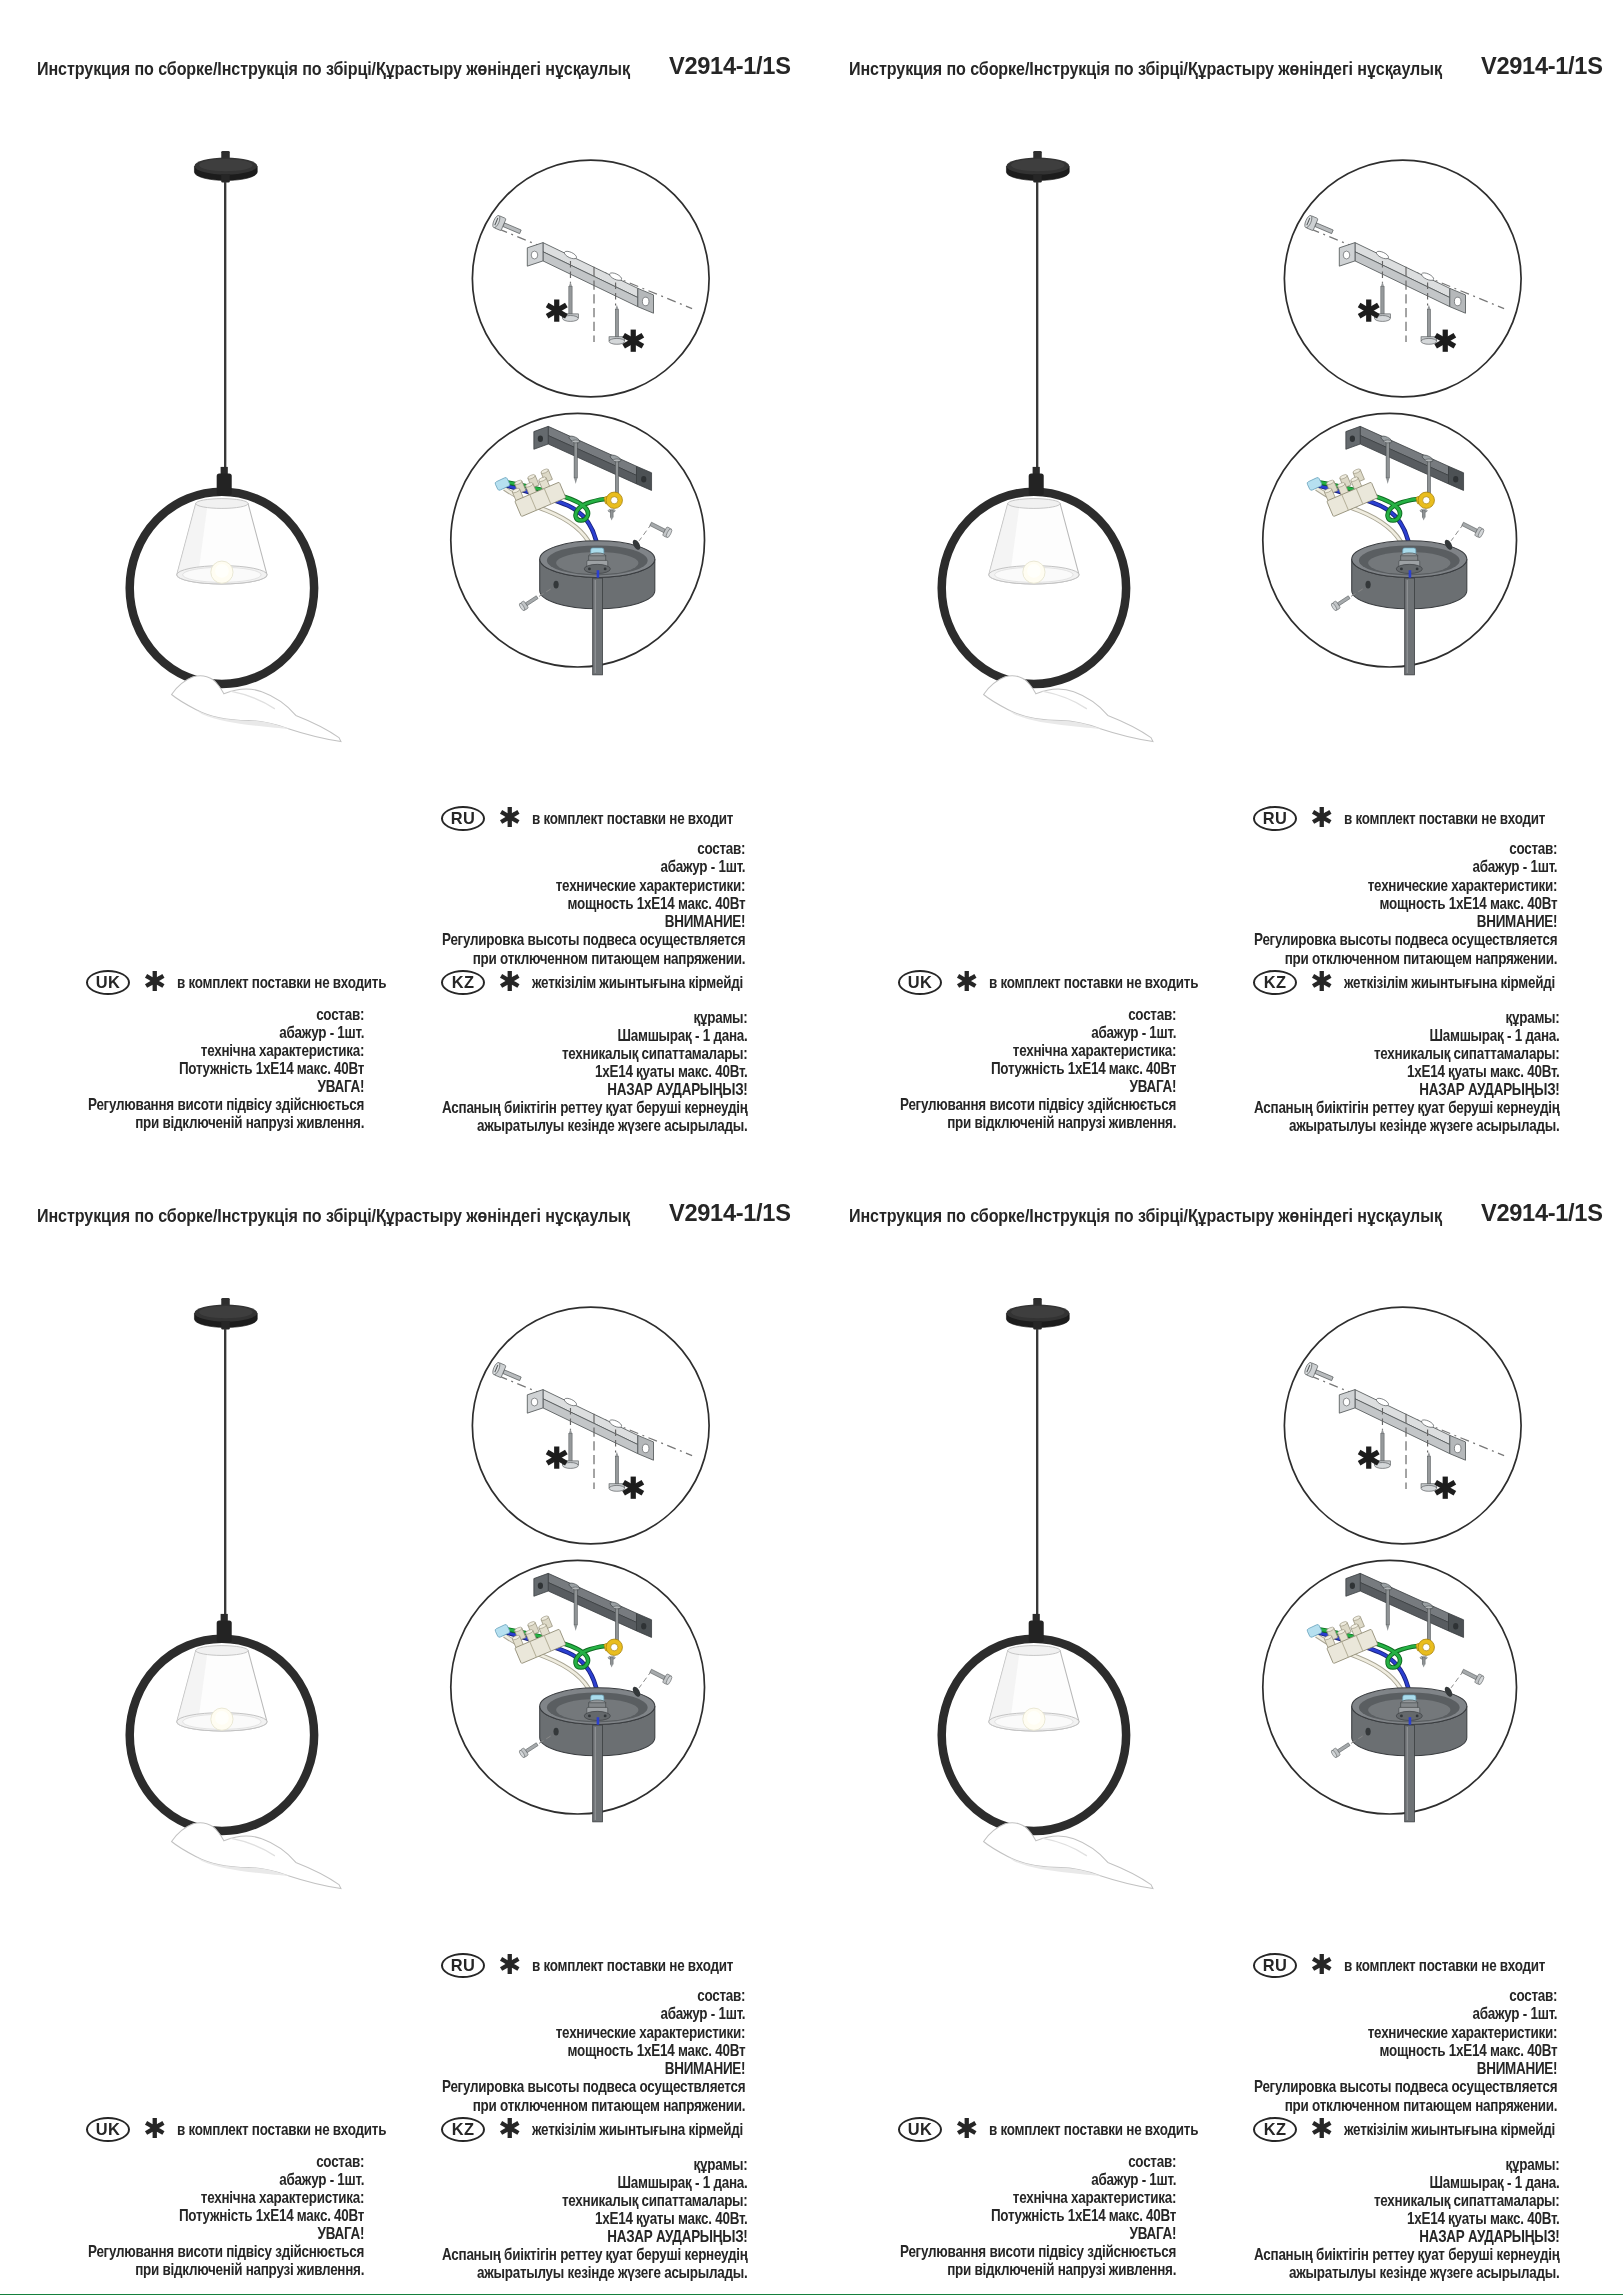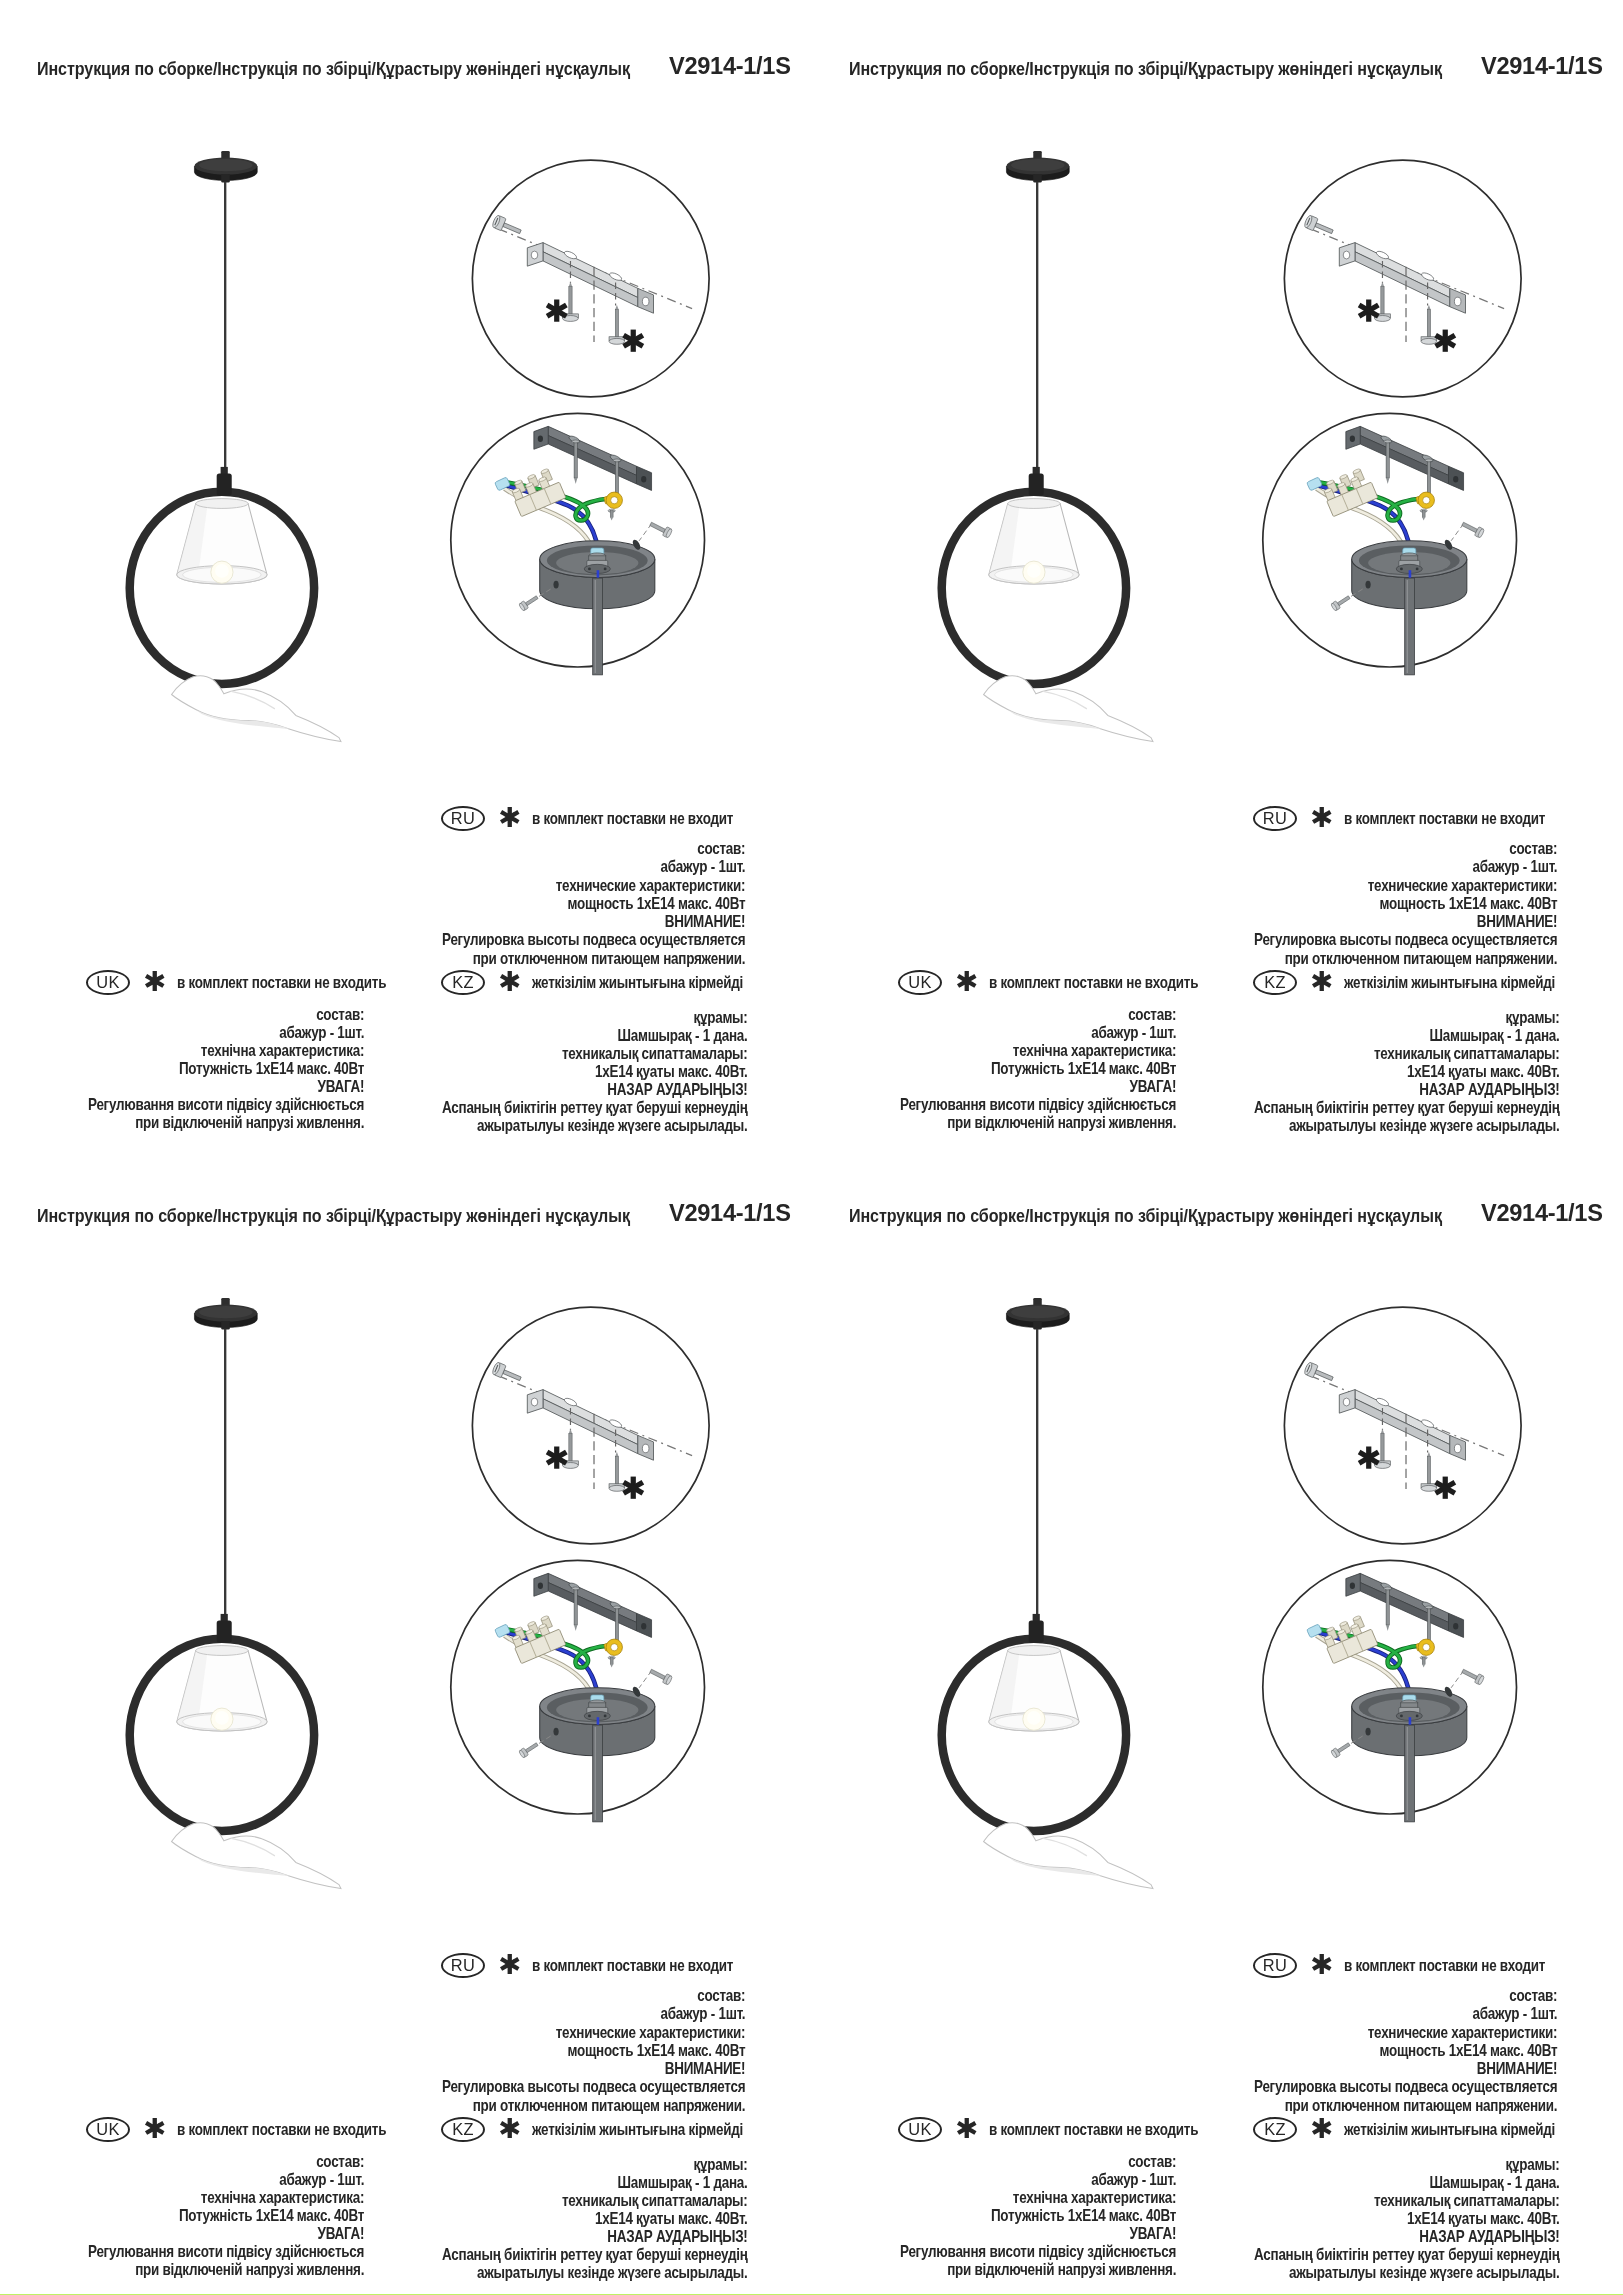--- a/index.html
+++ b/index.html
@@ -1,23 +1,23 @@
 <!DOCTYPE html>
 <html style="font-size:10.5px"><head>
 <meta charset="utf-8">
 <style>
   html,body{margin:0;padding:0;background:#ffffff;}
   body{width:1624px;height:2295px;font-family:"Liberation Sans","DejaVu Sans",sans-serif;color:#262626;overflow:hidden;}
-  .page{display:grid;grid-template-columns:812px 812px;grid-template-rows:1147px 1148px;width:1624px;height:2295px;background:#bef264;}
+  .page{display:grid;grid-template-columns:812px 812px;grid-template-rows:1147px 1148px;width:1624px;height:2295px;background:#15803d;}
   .sheet{position:relative;width:812px;height:1147px;overflow:hidden;background:#fff;}
   .art{position:absolute;left:0;top:0;}
   .hdr-title{position:absolute;left:37px;top:60px;font-size:18.3px;font-weight:bold;line-height:1;white-space:nowrap;transform:scaleX(.88);transform-origin:0 100%;letter-spacing:-0.1px;}
   .hdr-model{position:absolute;left:629px;top:55px;font-size:23.6px;font-weight:bold;line-height:1;white-space:nowrap;letter-spacing:-0.3px;margin-left:40px;}
   .badge-row{position:absolute;display:flex;align-items:center;height:26px;white-space:nowrap;}
-  .badge{box-sizing:border-box;width:44px;height:25px;border:2px solid #262626;border-radius:50%;display:flex;align-items:center;justify-content:center;font-size:16.4px;font-weight:normal;letter-spacing:0.3px;flex:0 0 auto;}
+  .badge{box-sizing:border-box;width:44px;height:25px;border:2px solid #262626;border-radius:50%;display:flex;align-items:center;justify-content:center;font-size:16.4px;font-weight:bold;letter-spacing:0.3px;flex:0 0 auto;}
   .ast{font-size:27.5px;font-weight:bold;line-height:26px;margin-left:13px;flex:0 0 auto;}
   .note{font-size:16.4px;font-weight:bold;letter-spacing:-0.3px;margin-left:10.5px;display:inline-block;transform:scaleX(.82);transform-origin:0 50%;}
   .spec{position:absolute;white-space:nowrap;text-align:right;}
   .spec div{font-size:16.4px;font-weight:bold;letter-spacing:-0.3px;transform:scaleX(.82);transform-origin:0 50%;}
   .spec.ru div{line-height:18.3px;}
   .spec.ukkz div{line-height:18px;}
   .ru-row{left:441px;top:805px;}
   .uk-row{left:86px;top:969px;}
   .kz-row{left:441px;top:969px;}
   .ru-spec{left:442px;top:839px;}

